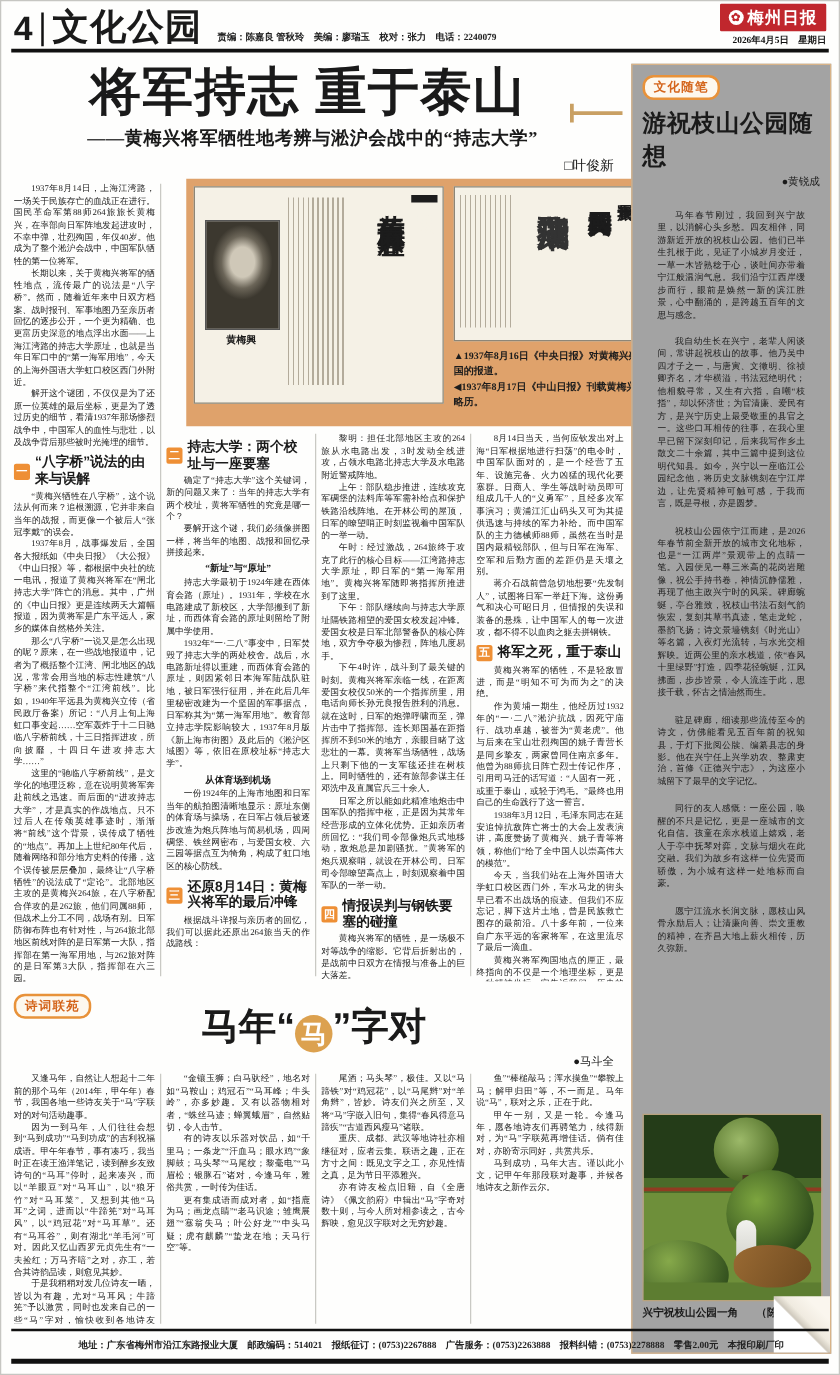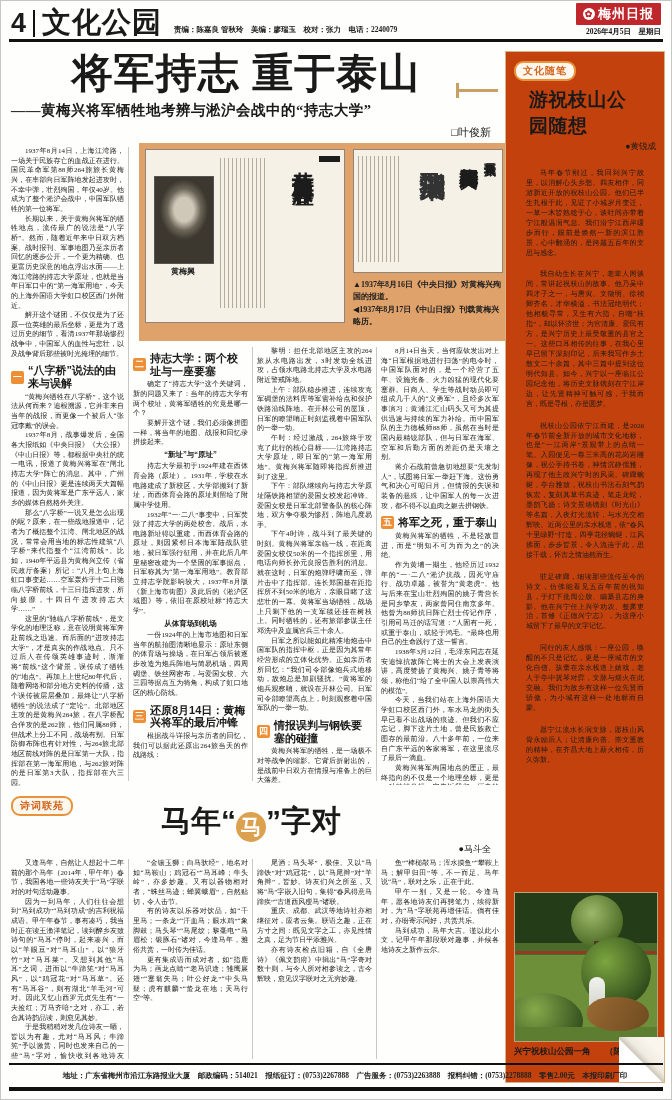--- a/index.html
+++ b/index.html
@@ -16,33 +16,33 @@
         padding:2px 7px;font-size:13px;font-weight:900;letter-spacing:1px;border-radius:1px;}
   .logo .emb{width:12px;height:12px;background:#fff;border-radius:50%;color:#c0272d;font-size:9px;
         display:inline-flex;align-items:center;justify-content:center;line-height:1;}
   .dateline{font-size:7.5px;font-weight:bold;margin-top:2px;color:#111;}
   .rule-top{position:absolute;left:8px;right:8px;top:38px;height:3px;background:#111;}
   
   .m-title{position:absolute;left:10px;top:50px;width:470px;text-align:center;
            font-family:"Liberation Sans",sans-serif;font-size:41px;font-weight:900;letter-spacing:1px;line-height:1.1;}
   .deco{position:absolute;left:455px;top:88px;width:42px;height:3px;background:#c9a063;}
   .deco:before{content:"";position:absolute;left:0;top:-6px;width:3px;height:15px;background:#c9a063;}
-  .m-sub{position:absolute;left:10px;top:100px;width:478px;
+  .m-sub{position:absolute;left:10px;top:100px;width:478px;text-align:center;
          font-size:14.5px;font-weight:bold;letter-spacing:.5px;}
   .m-author{position:absolute;left:10px;top:124px;width:480px;text-align:right;font-size:11px;}
   .vline{position:absolute;width:1px;background:#c9c9c4;}
   .col{position:absolute;overflow:hidden;font-size:7px;line-height:1.38;}
   .col p{margin:0;text-indent:2em;text-align:justify;}
   .sec{display:flex;align-items:center;gap:4px;font-family:"Liberation Sans",sans-serif;
        font-weight:bold;font-size:11px;margin:5px 0 3px;line-height:1.15;}
   .sq{flex:0 0 auto;width:13px;height:13px;background:#ee8f35;color:#fff;font-size:9px;border-radius:2px;
       display:inline-flex;align-items:center;justify-content:center;}
   .subhd{text-align:center;font-weight:bold;margin:2px 0;font-size:7.5px;}
   
-  .imgblk{position:absolute;left:138px;top:142px;width:368px;height:198px;background:#dfa26b;
+  .imgblk{position:absolute;left:148px;top:142px;width:368px;height:198px;background:#dfa26b;
           padding:6px;box-sizing:border-box;display:flex;gap:8px;}
   .clip{background:#f5f1e6;border:1px solid #8d8677;position:relative;overflow:hidden;}
   .clip1{width:200px;height:172px;}
   .rcol{display:flex;flex-direction:column;width:148px;}
   .clip2{width:148px;height:122px;}
   .vtxt{writing-mode:vertical-rl;font-weight:900;color:#1c1c1c;font-family:"Liberation Serif",serif;}
   .vstripes{background:repeating-linear-gradient(90deg,#b3ab9b 0 1px,transparent 1px 4px);}
   .portrait{position:absolute;left:8px;top:26px;width:58px;height:86px;
             background:radial-gradient(ellipse 24px 30px at 50% 38%,#cfc8b8 0 40%,#6b6558 70%,#3c382f 100%);
             border:1px solid #555;}
@@ -53,22 +53,22 @@
   .badge{display:inline-block;border:2px solid #e8923a;color:#d4651c;border-radius:9px;
          padding:1px 7px;font-size:10px;font-weight:bold;background:#fdf8ef;
          font-family:"Liberation Sans",sans-serif;letter-spacing:1px;}
   .p-title{position:absolute;left:10px;top:800px;width:480px;text-align:center;
            font-family:"Liberation Sans",sans-serif;font-size:30px;font-weight:900;}
   .mcirc{display:inline-flex;width:30px;height:30px;border-radius:50%;background:#dca14f;color:#fff;
          font-size:21px;align-items:center;justify-content:center;vertical-align:-3px;}
   .p-author{position:absolute;left:10px;top:842px;width:480px;text-align:right;font-size:9px;}
   
   .essay{position:absolute;left:504px;top:50px;width:160px;height:1032px;box-sizing:border-box;
-         background:#c2410c;border:1px solid #d8b388;padding:8px 8px 6px;overflow:hidden;}
-  .e-title{font-family:"Liberation Sans",sans-serif;font-size:19px;font-weight:900;margin:6px 15px 2px;letter-spacing:.5px;}
+         background:#a3a3a3;border:1px solid #d8b388;padding:8px 8px 6px;overflow:hidden;}
+  .e-title{font-family:"Liberation Sans",sans-serif;font-size:19px;font-weight:900;margin:6px 0 2px;letter-spacing:.5px;}
   .e-author{text-align:right;font-size:8.5px;margin-bottom:4px;}
   .e-body{font-size:7px;line-height:1.42;height:730px;overflow:hidden;}
   .e-body p{margin:12px;text-indent:2em;text-align:justify;}
   .photo{position:relative;margin-top:5px;width:100%;height:148px;overflow:hidden;border:1px solid #b9a27c;
          background:linear-gradient(#243c18 0 34%,#4a6b2a 34% 42%,#6e8f3a 42% 100%);}
   .photo .bush1{position:absolute;right:6px;top:44px;width:70px;height:70px;border-radius:50%;
          background:radial-gradient(circle at 35% 35%,#7da53f,#2f4d1c 75%);}
   .photo .bush2{position:absolute;left:-12px;bottom:-8px;width:80px;height:56px;border-radius:50%;
          background:radial-gradient(circle at 40% 30%,#86a94a,#33511e 80%);}
   .photo .tree{position:absolute;left:56px;top:2px;width:52px;height:52px;border-radius:50%;

